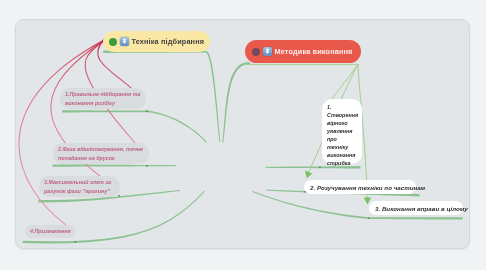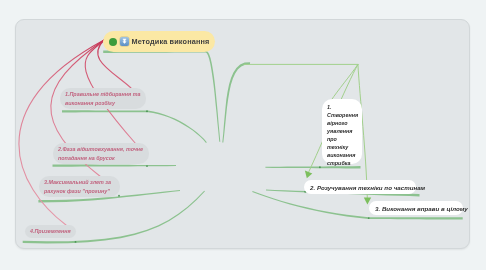--- a/index.html
+++ b/index.html
@@ -105,23 +105,32 @@
     </g>
   </svg>
 
   <div class="node branch" id="n-teh">
     <span class="bullet"></span>
     <span class="ico">
       <svg width="7" height="7" viewBox="0 0 10 10">
           <path d="M2.6 1.2 H7.4 V2.4 H6.3 V4.9 H7.9 L5 8.3 L2.1 4.9 H3.7 V2.4 H2.6 Z" fill="#fff"></path>
         </svg>
     </span>
+    <span class="lbl">Техніка підбирання</span>
+  </div>
+
+  <div class="node branch" id="n-met">
+    <span class="bullet"></span>
+    <span class="ico">
+      <svg width="7" height="7" viewBox="0 0 10 10">
+          <path d="M2.6 1.2 H7.4 V2.4 H6.3 V4.9 H7.9 L5 8.3 L2.1 4.9 H3.7 V2.4 H2.6 Z" fill="#fff"></path>
+        </svg>
+    </span>
     <span class="lbl">Методика виконання</span>
   </div>
-
 
 
   <div class="node gnode" id="g1">
       <span>1.Правильне підбирання та виконання розбігу</span>
     </div>
   <div class="node gnode" id="g2">
       <span>2.Фаза відштовхування, точне попадання на брусок</span>
     </div>
   <div class="node gnode" id="g3">
       <span>3.Максимальний злет за рахунок фази "прогину"</span>

